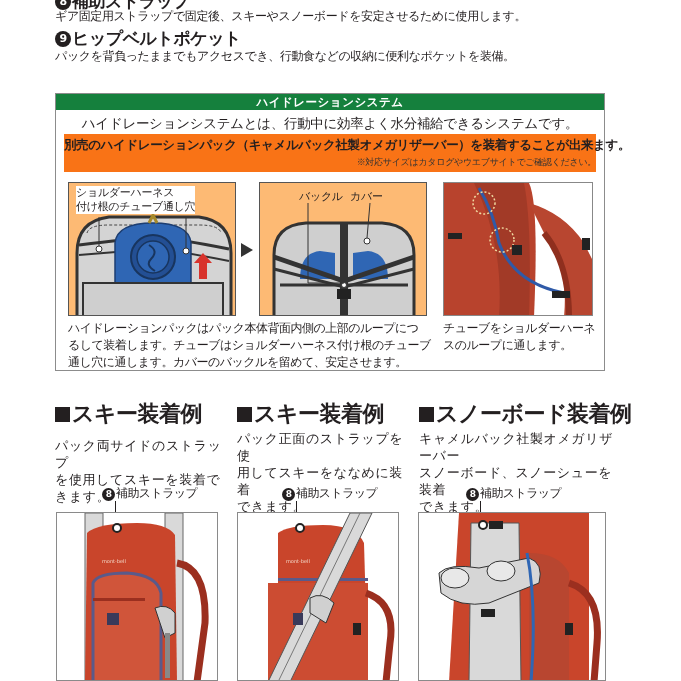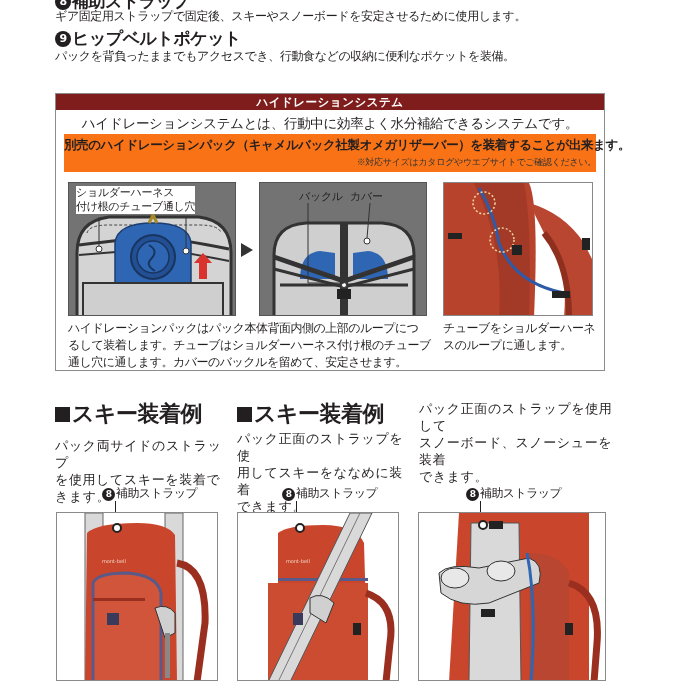--- a/index.html
+++ b/index.html
@@ -9,28 +9,28 @@
   .abs { position: absolute; }
 
   
   .feat-heading { font-weight: bold; font-size: 17px; letter-spacing: -0.5px; white-space: nowrap; }
   .feat-body { font-size: 12px; letter-spacing: -0.4px; white-space: nowrap; }
   .num-badge { display: inline-block; width: 16px; height: 16px; border-radius: 50%; background: #231f20; color: #fff;
                font-size: 11px; line-height: 16px; text-align: center; vertical-align: 2px; margin-right: 1px; font-weight: bold; }
 
   
   .hyd-box { left: 55px; top: 93px; width: 550px; height: 278px; border: 1px solid #8c8c8c; background: #fff; }
-  .hyd-header { left: 0; top: 0; width: 548px; height: 16px; background: #7f1d1d; color: #fff; font-size: 11.5px;
+  .hyd-header { left: 0; top: 0; width: 548px; height: 16px; background: #15803d; color: #fff; font-size: 11.5px;
                 text-align: center; line-height: 16px; font-weight: bold; letter-spacing: 0.5px; }
   .hyd-intro { left: 0; top: 21px; width: 548px; text-align: center; font-size: 13.5px; letter-spacing: -0.3px; white-space: nowrap; }
   .hyd-note-box { left: 8px; top: 40px; width: 532px; height: 38px; background: #f97316; }
   .hyd-note-bold { left: 0; top: 3px; width: 532px; text-align: center; font-size: 12.5px; font-weight: bold; letter-spacing: -0.4px; white-space: nowrap; }
   .hyd-note-small { left: 0; top: 22px; width: 532px; text-align: right; font-size: 9px; letter-spacing: -0.3px; white-space: nowrap; color: #333; font-family: Liberation Serif, serif; }
 
-  .panel { border: 1px solid #555; background: #737373; overflow: hidden; }
+  .panel { border: 1px solid #555; background: #fdba74; overflow: hidden; }
   .label-sm { font-size: 11px; letter-spacing: -0.3px; white-space: nowrap; color: #231f20; }
   .caption { font-size: 12px; letter-spacing: -0.5px; line-height: 17px; color: #231f20; }
 
   
   .ex-title { font-weight: bold; font-size: 22px; letter-spacing: -0.5px; white-space: nowrap; }
   .ex-title .sq { display: inline-block; width: 15px; height: 15px; background: #231f20; margin-right: 2px; vertical-align: -1px; }
   .ex-desc { font-size: 13px; line-height: 17px; letter-spacing: 0.6px; color: #231f20; width: 170px; }
   .strap-label { font-size: 12px; letter-spacing: -0.6px; white-space: nowrap; }
   .strap-label .num-badge { width: 13px; height: 13px; font-size: 9px; line-height: 13px; vertical-align: 0px; }
   .leader { width: 1px; background: #231f20; }
@@ -183,22 +183,23 @@
     <line x1="122" y1="0" x2="40" y2="169" stroke="#777" stroke-width="1"></line>
     <path d="M72 85 Q84 78 96 90 L88 110 L72 100 Z" fill="#d0d0d0" stroke="#333" stroke-width="1"></path>
     <rect x="55" y="100" width="10" height="12" fill="#3a3a5a"></rect>
     <rect x="115" y="110" width="8" height="12" fill="#222"></rect>
     <circle cx="62" cy="15" r="4" fill="#fff" stroke="#222" stroke-width="2"></circle>
     <text x="48" y="50" font-size="5" fill="#f3d9c8" font-family="DejaVu Sans, sans-serif">mont-bell</text>
   </svg>
 </div>
 
 <div class="abs" style="left:419px; top:399px;">
+  <div class="ex-title"><span class="sq"></span><span>スノーボード装着例</span></div>
   <div class="ex-desc" style="margin-top:1px; width:200px;">
-    <div>パック正面のストラップを使用して</div>
+    <div>キャメルバック社製オメガリザーバー</div>
     <div>スノーボード、スノーシューを装着</div>
     <div>できます。</div>
   </div>
 </div>
 <div class="abs strap-label" style="left:466px; top:485px;">
   <span class="num-badge">8</span><span>補助ストラップ</span>
 </div>
 <div class="abs leader" style="left:480px; top:501px; height:17px;"></div>
 <div class="abs photo" style="left:418px; top:512px; width:188px; height:169px;">
   <svg width="188" height="169" viewBox="0 0 188 169">

